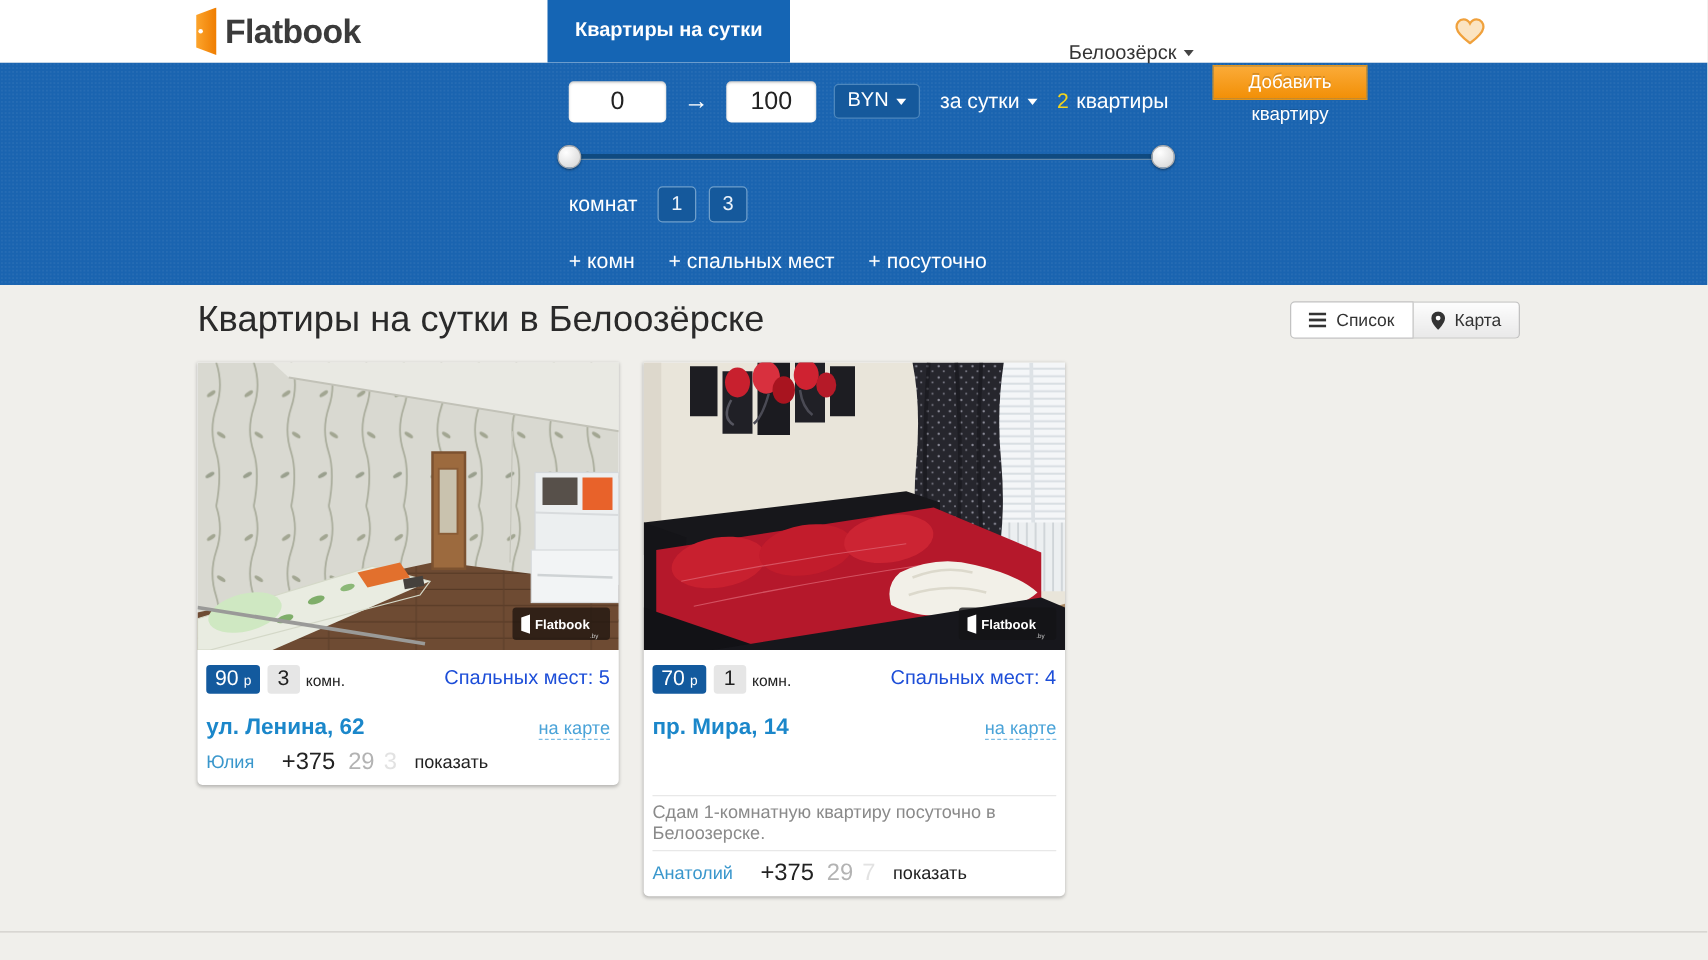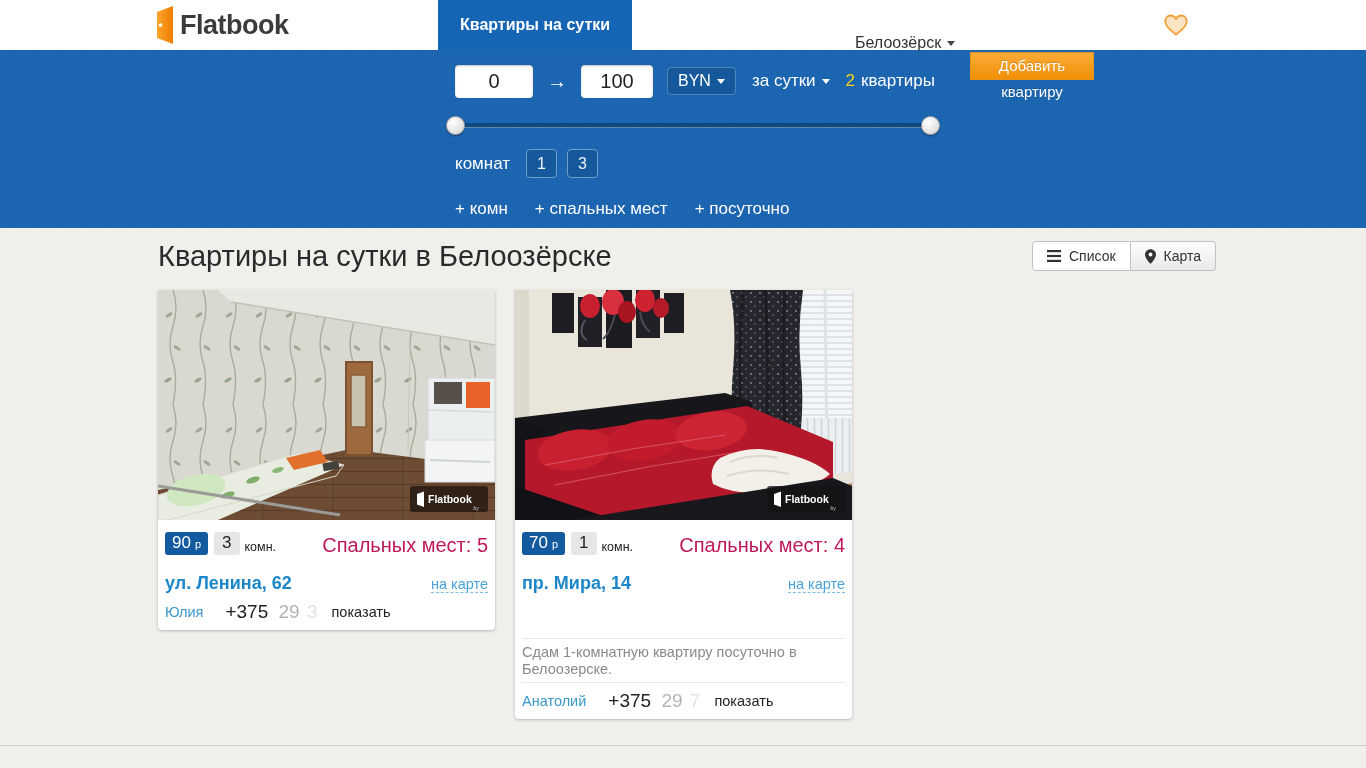--- a/index.html
+++ b/index.html
@@ -98,21 +98,21 @@
   .card-2 { left:515px; }
   .photo { width:337px; height:230px; display:block; cursor:pointer; }
   .card-body { padding:0 7px; }
   .price-row { display:flex; align-items:flex-start; margin-top:12px; }
   .price-badge {
     background:#135a9e; color:#fff; font-size:17px; padding:1px 7px 2px; border-radius:3px; display:inline-flex; align-items:baseline;
   }
   .price-cur { font-size:11px; margin-left:4px; }
   .rooms-badge { background:#e6e6e6; color:#222; font-size:17px; padding:1px 8px 2px; border-radius:3px; margin-left:6px; }
   .rooms-word { font-size:12.5px; color:#222; margin-left:5px; align-self:flex-end; padding-bottom:3px; }
-  .beds { margin-left:auto; font-size:20px; color:#be185d; padding-top:2px;text-align:center; }
+  .beds { margin-left:auto; font-size:16px; color:#1d4ed8; padding-top:2px;text-align:center; }
   .addr-row { display:flex; align-items:baseline; margin-top:16px; }
   .addr { font-size:18px; font-weight:bold; color:#1b87ca; cursor:pointer; }
   .map-link { margin-left:auto; font-size:14.5px; color:#4aa3d8; border-bottom:1px dashed #7dbde4; cursor:pointer; }
   .desc-block {
     margin-top:44px; border-top:1px solid #e8e8e8; border-bottom:1px solid #e8e8e8;
     height:45px; display:flex; align-items:center; color:#8a8a8a; font-size:14.5px; line-height:1.15; overflow:hidden;
   }
   .contact-row { height:36px; display:flex; align-items:center; }
   .contact-name { color:#3a97cc; font-size:14.5px; cursor:pointer; }
   .phone { margin-left:22px; font-size:19px; color:#222; white-space:nowrap; }

